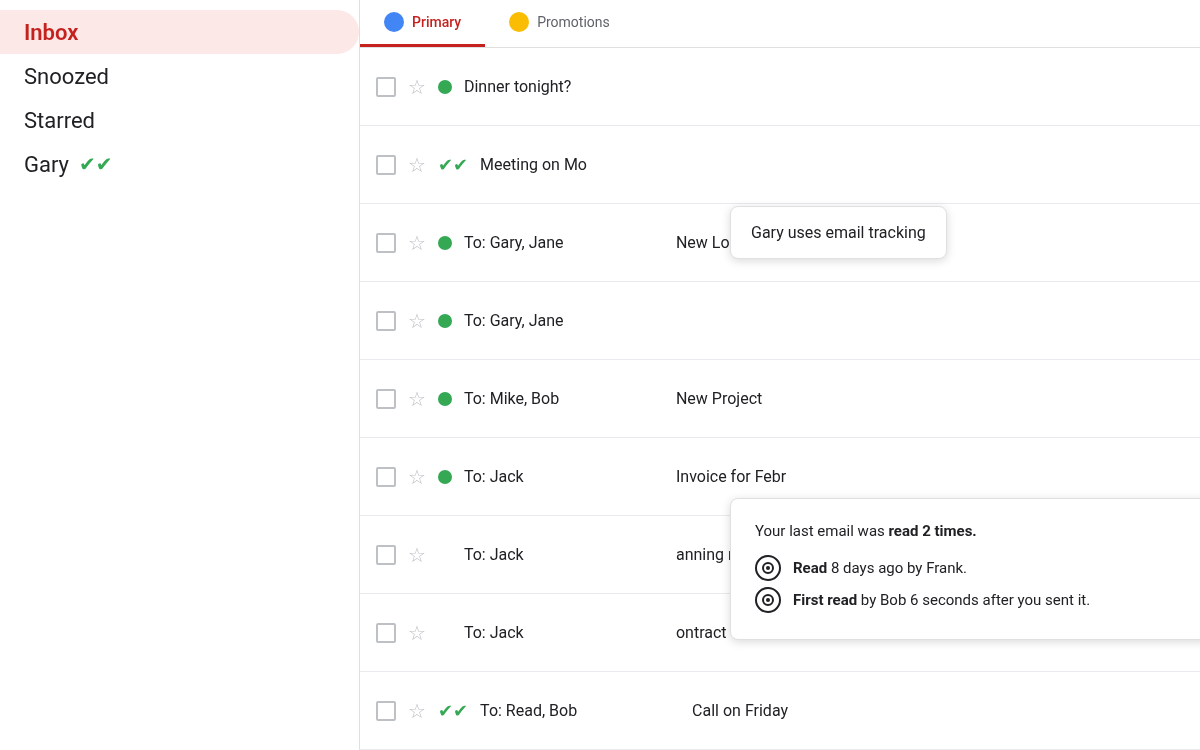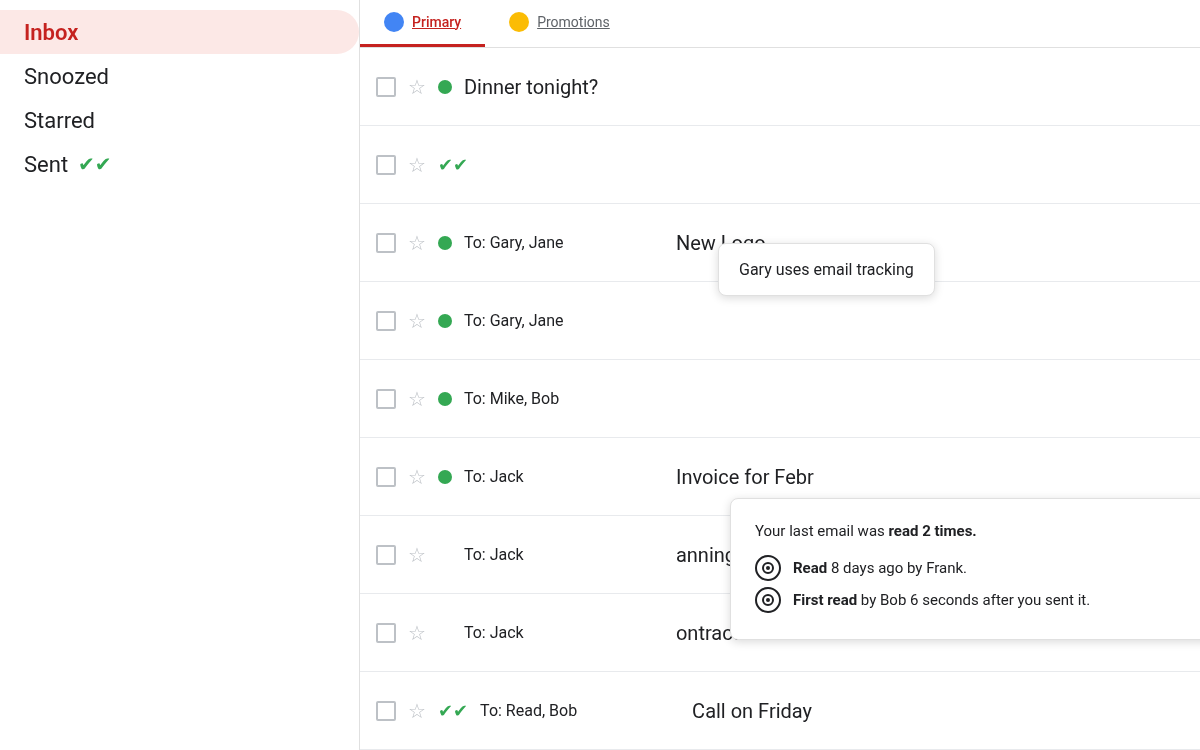--- a/index.html
+++ b/index.html
@@ -61,21 +61,20 @@
     .tab {
       display: flex;
       align-items: center;
       padding: 0 24px;
       height: 48px;
       font-size: 14px;
       color: #5f6368;
       cursor: pointer;
       border-bottom: 3px solid transparent;
       gap: 8px;
-      text-decoration: underline;
     }
     .tab.active {
       color: #c5221f;
       border-bottom: 3px solid #c5221f;
       font-weight: 500;
     }
     .tab-icon {
       width: 20px;
       height: 20px;
       border-radius: 50%;
@@ -127,43 +126,42 @@
       font-size: 18px;
       flex-shrink: 0;
     }
     .recipient {
       font-size: 16px;
       color: #202124;
       min-width: 200px;
       font-weight: 400;
     }
     .subject {
-      font-size: 20px;
+      font-size: 16px;
       color: #202124;
       flex: 1;
       white-space: nowrap;
       overflow: hidden;
       text-overflow: ellipsis;
     }
 
     
     .tooltip-gary {
       position: absolute;
-      left: 358px;
+      left: 370px;
       top: 158px;
       background: #fff;
       border: 1px solid #e0e0e0;
       border-radius: 8px;
       padding: 16px 20px;
       font-size: 16px;
       color: #202124;
       box-shadow: 0 2px 10px rgba(0,0,0,0.15);
       z-index: 10;
       white-space: nowrap;
-      margin-top: 37px;
     }
 
     
     .tooltip-read {
       position: absolute;
       left: 370px;
       top: 450px;
       background: #fff;
       border: 1px solid #e0e0e0;
       border-radius: 8px;
@@ -203,21 +201,21 @@
 <div class="sidebar-item active">
       <span>Inbox</span>
     </div>
     <div class="sidebar-item">
       <span>Snoozed</span>
     </div>
     <div class="sidebar-item">
       <span>Starred</span>
     </div>
     <div class="sidebar-item">
-      <span>Sent</span>
+      <span>Gary</span>
       <span class="check-icon">✔✔</span>
     </div>
   </nav>
 
 <div class="main">
 
   <div class="tabs">
   <div class="tab active">
         <span class="tab-icon" style="background: rgb(66, 133, 244);"></span>
         <span>Primary</span>
@@ -258,39 +256,41 @@
   <div class="email-row">
         <div class="checkbox"></div>
         <span class="star-icon">☆</span>
         <div class="status-dot"></div>
         <span class="subject">Dinner tonight?</span>
       </div>
       <div class="email-row">
         <div class="checkbox"></div>
         <span class="star-icon">☆</span>
         <span class="double-check">✔✔</span>
+        <span class="subject">Meeting on Mo</span>
       </div>
       <div class="email-row">
         <div class="checkbox"></div>
         <span class="star-icon">☆</span>
         <div class="status-dot"></div>
         <span class="recipient">To: Gary, Jane</span>
         <span class="subject">New Logo</span>
       </div>
       <div class="email-row">
         <div class="checkbox"></div>
         <span class="star-icon">☆</span>
         <div class="status-dot"></div>
         <span class="recipient">To: Gary, Jane</span>
       </div>
       <div class="email-row">
         <div class="checkbox"></div>
         <span class="star-icon">☆</span>
         <div class="status-dot"></div>
         <span class="recipient">To: Mike, Bob</span>
+        <span class="subject">New Project</span>
       </div>
       <div class="email-row">
         <div class="checkbox"></div>
         <span class="star-icon">☆</span>
         <div class="status-dot"></div>
         <span class="recipient">To: Jack</span>
         <span class="subject">Invoice for Febr</span>
       </div>
       <div class="email-row">
         <div class="checkbox"></div>

